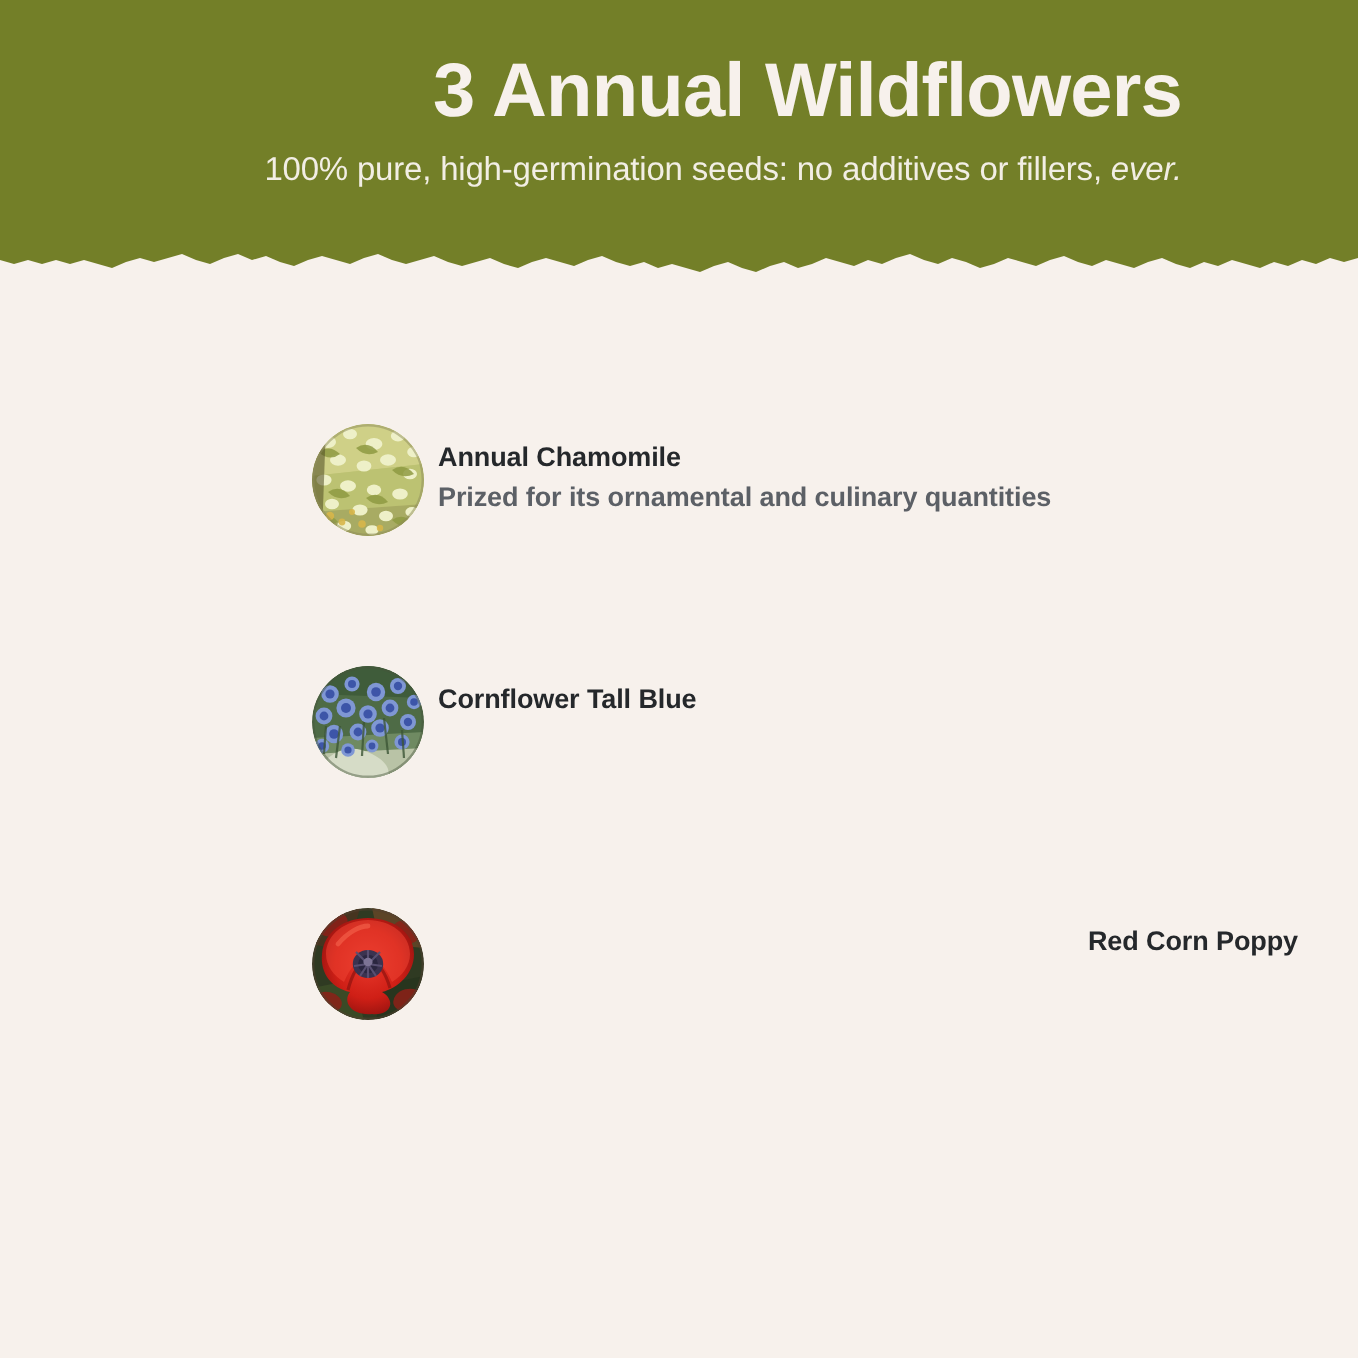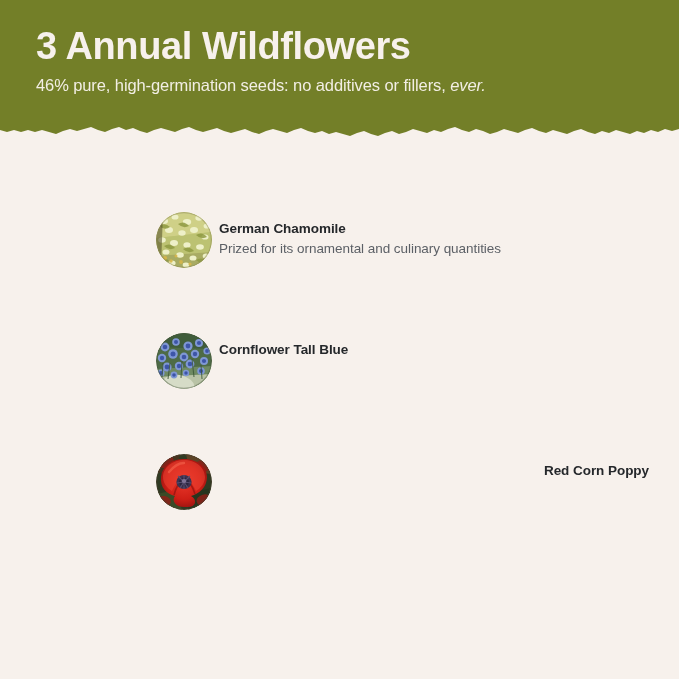--- a/index.html
+++ b/index.html
@@ -31,22 +31,21 @@
     top:0; left:0;
     width:679px;
     height:140px;
   }
 
   .banner-content {
     position:relative;
     z-index:2;
     width:591px;
     padding-top:22px;
-    text-align:left;
-    padding-left:36px;
+    text-align:right;
   }
 
   .banner-title {
     font-size:38px;
     font-weight:bold;
     color:#f7f1ec;
     letter-spacing:-0.4px;
     line-height:48px;
     white-space:nowrap;
   }
@@ -102,21 +101,21 @@
   .flower-name {
     font-size:13.5px;
     font-weight:bold;
     color:#25282b;
     line-height:19px;
     letter-spacing:-0.05px;
   }
 
   .flower-desc {
     font-size:13.5px;
-    font-weight:normal;
+    font-weight:bold;
     color:#5c6066;
     line-height:19px;
     letter-spacing:-0.05px;
     margin-top:1px;
   }
 </style>
 </head>
 <body>
 
 <div class="banner">
@@ -135,21 +134,21 @@
       L280,131 L273,129 L266,131 L259,134 L252,132 L245,129 L238,131
       L231,133 L224,131 L217,128 L210,130 L203,132 L196,130 L189,127
       L182,129 L175,132 L168,130 L161,128 L154,130 L147,133 L140,131
       L133,128 L126,130 L119,127 L112,129 L105,132 L98,130 L91,127
       L84,129 L77,131 L70,129 L63,131 L56,134 L49,132 L42,130 L35,132
       L28,130 L21,132 L14,130 L7,132 L0,130 Z"></path>
   </svg>
 
   <div class="banner-content">
     <div class="banner-title">3 Annual Wildflowers</div>
-    <div class="banner-subtitle"><span>46% pure, high-germination seeds: no additives or fillers, </span><span class="em">ever.</span></div>
+    <div class="banner-subtitle"><span>100% pure, high-germination seeds: no additives or fillers, </span><span class="em">ever.</span></div>
   </div>
 </div>
 
 <div class="flower-list">
 
   <div class="flower-item">
     <div class="thumb">
       <svg viewBox="0 0 56 56">
         <defs>
           <clipPath id="cp1">
@@ -199,21 +198,21 @@
               <circle cx="34" cy="52" r="1.6"></circle>
             <circle cx="20" cy="44" r="1.5"></circle>
               <circle cx="6" cy="52" r="1.8"></circle>
           </g>
           <path d="M0,0 L7,0 L5,56 L0,56 Z" fill="#4e4a23" opacity="0.55"></path>
           <circle cx="28" cy="28" r="27.5" fill="none" stroke="#8d8b5c" stroke-width="1.4" opacity="0.5"></circle>
         </g>
       </svg>
     </div>
     <div class="flower-text">
-      <div class="flower-name">German Chamomile</div>
+      <div class="flower-name">Annual Chamomile</div>
       <div class="flower-desc">Prized for its ornamental and culinary quantities</div>
     </div>
   </div>
 
   <div class="flower-item">
     <div class="thumb">
       <svg viewBox="0 0 56 56">
         <defs>
           <clipPath id="cp2">
               <circle cx="28" cy="28" r="28"></circle>

